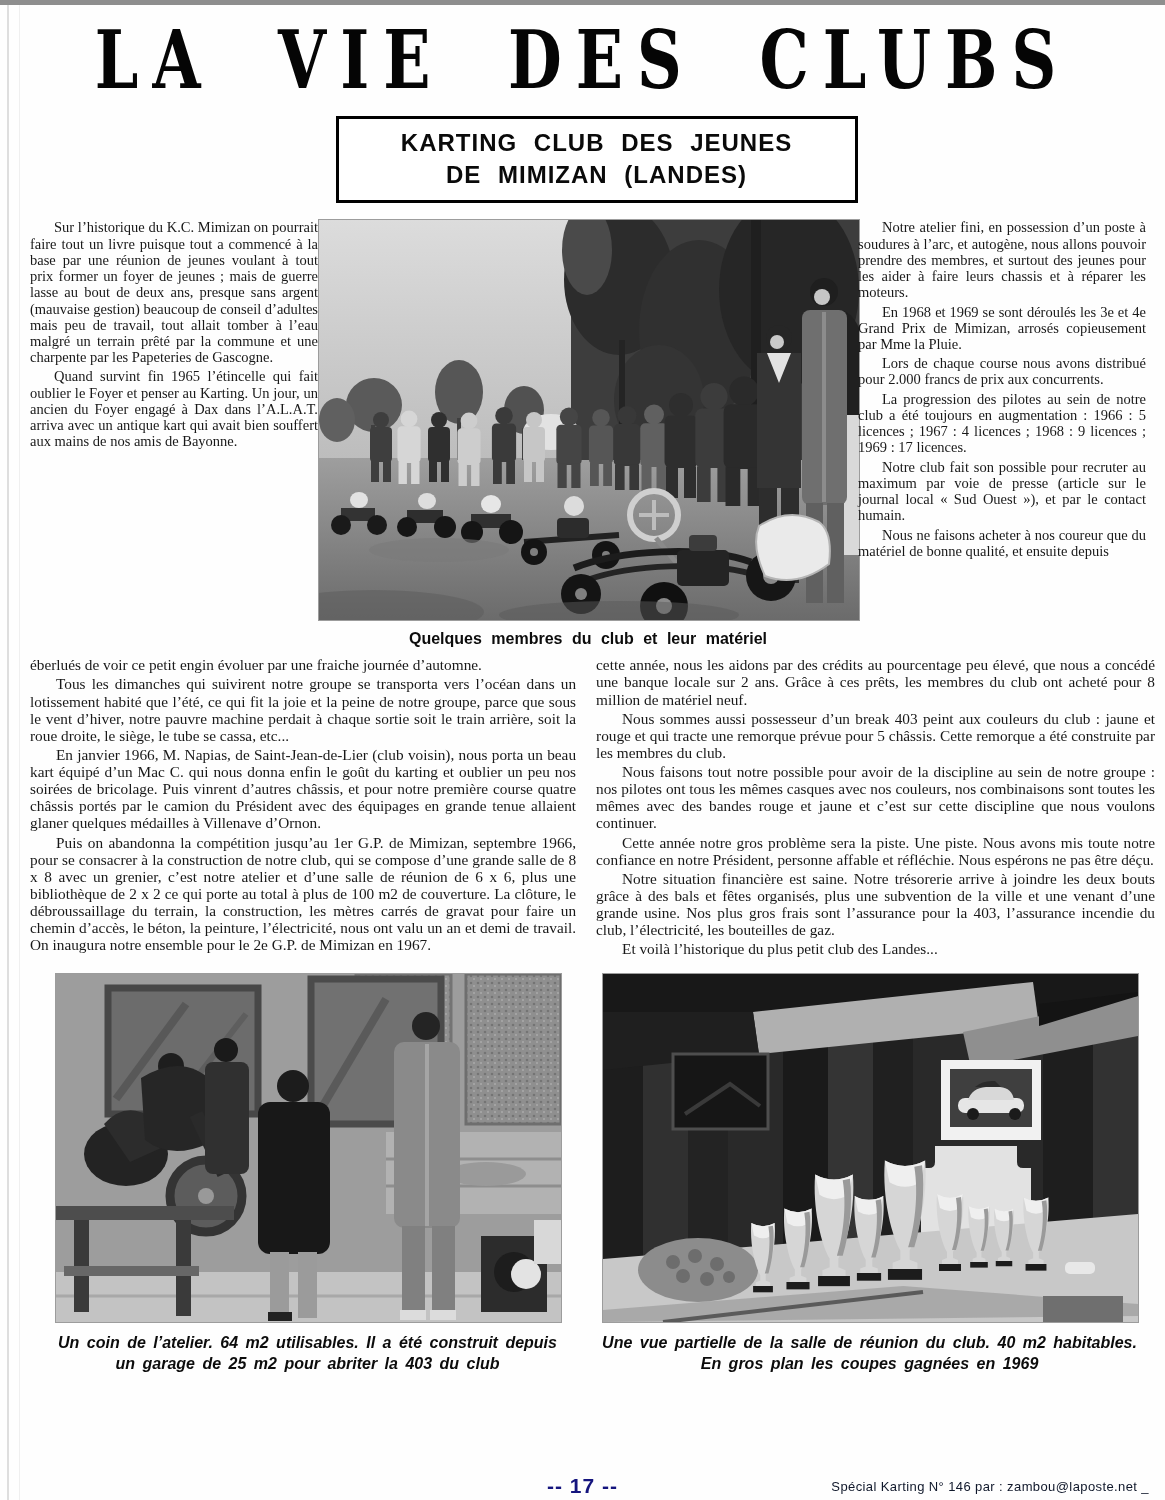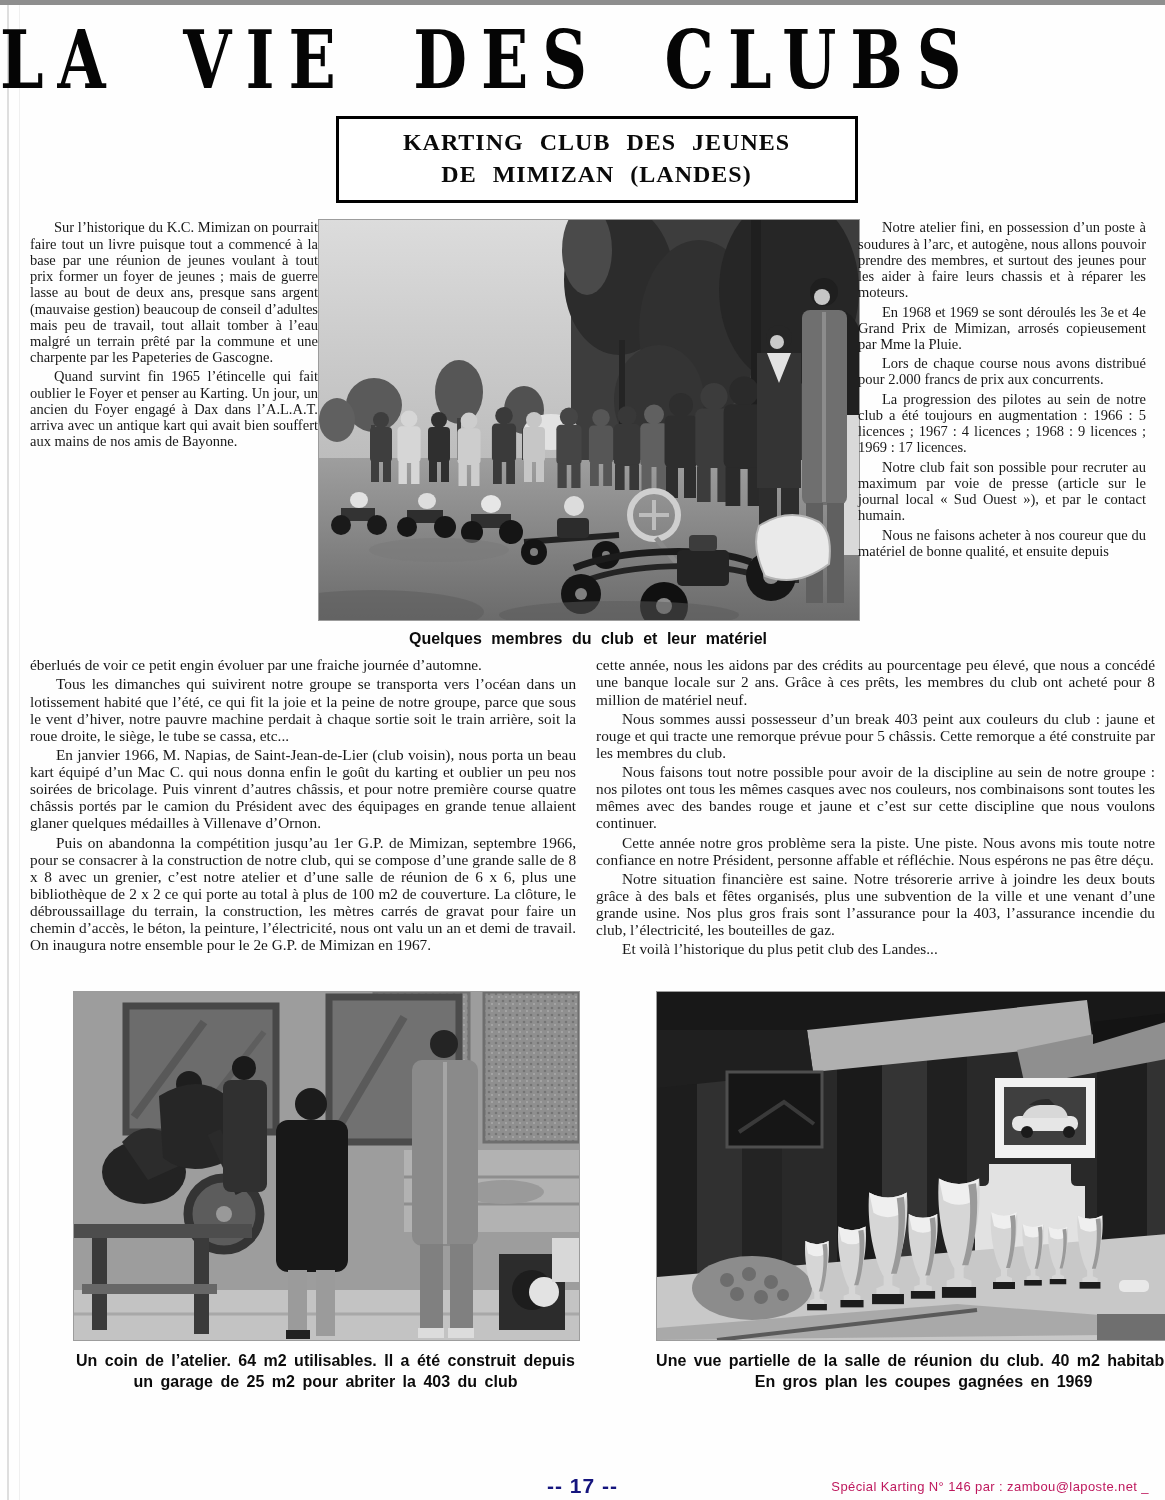--- a/index.html
+++ b/index.html
@@ -2,56 +2,56 @@
 <html><head>
 <meta charset="utf-8">
 <style>
   html,body{margin:0;padding:0;background:#ffffff;}
   .page{position:relative;width:1165px;height:1500px;background:#fefefe;overflow:hidden;
         font-family:"Liberation Serif",serif;color:#181818;}
   .top-edge{position:absolute;top:0;left:0;right:0;height:5px;background:#8e8e8e;}
   .left-edge1{position:absolute;left:7px;top:5px;bottom:0;width:2px;background:#dedede;}
   .left-edge2{position:absolute;left:19px;top:5px;bottom:0;width:1px;background:#efefef;}
 
-  .title-wrap{height:84px;margin-top:18px;display:flex;align-items:center;justify-content:flex-start;}
+  .title-wrap{height:84px;margin-top:18px;display:flex;align-items:center;justify-content:center;}
   .title-inner{display:inline-block;transform:scaleY(1.3);font-family:"DejaVu Serif",serif;
         font-weight:bold;font-size:62px;letter-spacing:14px;word-spacing:28px;color:#050505;white-space:nowrap;}
 
   .header-box{width:508px;margin:14px auto 0;transform:translateX(14px);border:3px solid #000;
         padding:8px 4px 10px;text-align:center;background:#fff;}
-  .header-line{font-family:Liberation Serif, serif;font-weight:bold;font-size:24px;
+  .header-line{font-family:Liberation Sans, sans-serif;font-weight:bold;font-size:24px;
         letter-spacing:1px;word-spacing:9px;line-height:1.32;color:#0a0a0a;}
 
   .top-section{display:flex;margin:16px 10px 0 30px;gap:0;}
   .ncol{width:288px;font-size:14.5px;line-height:1.12;text-align:justify;}
   .ncol p{margin:0 0 3px;text-indent:24px;}
   .photo-col{width:540px;}
   svg.photo{display:block;border:1px solid #9c9c9c;background:#cfcfcf;}
   .caption-top{font-family:"Liberation Sans",sans-serif;font-weight:bold;font-size:16px;
         text-align:center;margin-top:9px;word-spacing:5px;color:#0c0c0c;}
 
   .wide-section{display:flex;margin:8px 10px 0 30px;gap:20px;}
   .wcol{font-size:15.3px;line-height:1.12;text-align:justify;}
   .wcol-left{width:550px;}
   .wcol-right{width:563px;}
   .wcol p{margin:0 0 2px;text-indent:26px;}
   p.cont{text-indent:0;}
 
   .photos-row{display:flex;margin:14px 30px 0 55px;gap:40px;}
-  figure{margin:18px;}
+  figure{margin:0;font-style:italic;}
   figcaption{font-family:"Liberation Sans",sans-serif;font-weight:bold;font-size:16px;
         text-align:center;margin-top:10px;line-height:1.3;word-spacing:3px;color:#0c0c0c;}
   .figcap-left{width:505px;}
   .figcap-right{width:535px;}
 
   .footer-pagenum{position:absolute;left:0;right:0;bottom:2px;text-align:center;
         font-family:"Liberation Sans",sans-serif;font-weight:bold;font-size:21px;
         color:#15157e;letter-spacing:1px;}
   .footer-credit{position:absolute;right:16px;bottom:6px;font-family:"Liberation Sans",sans-serif;
-        font-size:13px;color:#be185d;letter-spacing:.4px;text-align:right;}
+        font-size:13px;color:#0f172a;letter-spacing:.4px;text-align:right;}
 </style>
 </head>
 <body>
 
 <div class="page">
   <div class="top-edge"></div>
   <div class="left-edge1"></div>
   <div class="left-edge2"></div>
 
   <div class="title-wrap">

